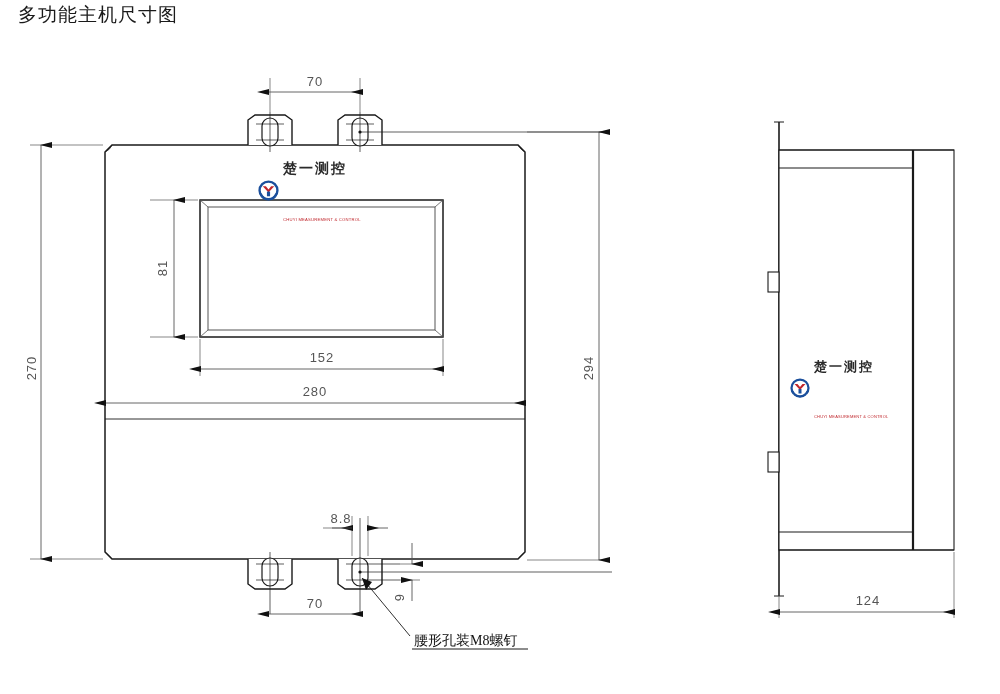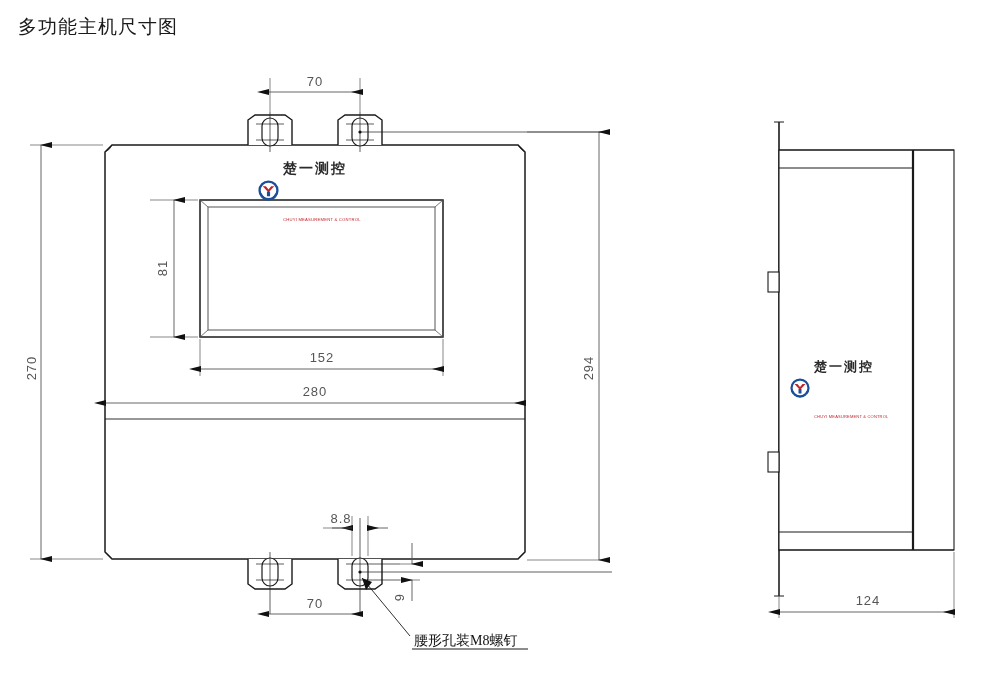--- a/index.html
+++ b/index.html
@@ -16,21 +16,21 @@
   }
   #drawing-root {
     position: absolute;
     left: 0; top: 0;
     width: 1000px;
     height: 694px;
   }
   .title-text {
     position: absolute;
     left: 18px;
-    top: 14px;
+    top: 2px;
     font-family: "Liberation Serif", serif;
     font-size: 19px;
     color: #1a1a1a;
     letter-spacing: 1px;
     white-space: nowrap;
   }
   svg.canvas {
     position: absolute;
     left: 0; top: 0;
     width: 1000px;

